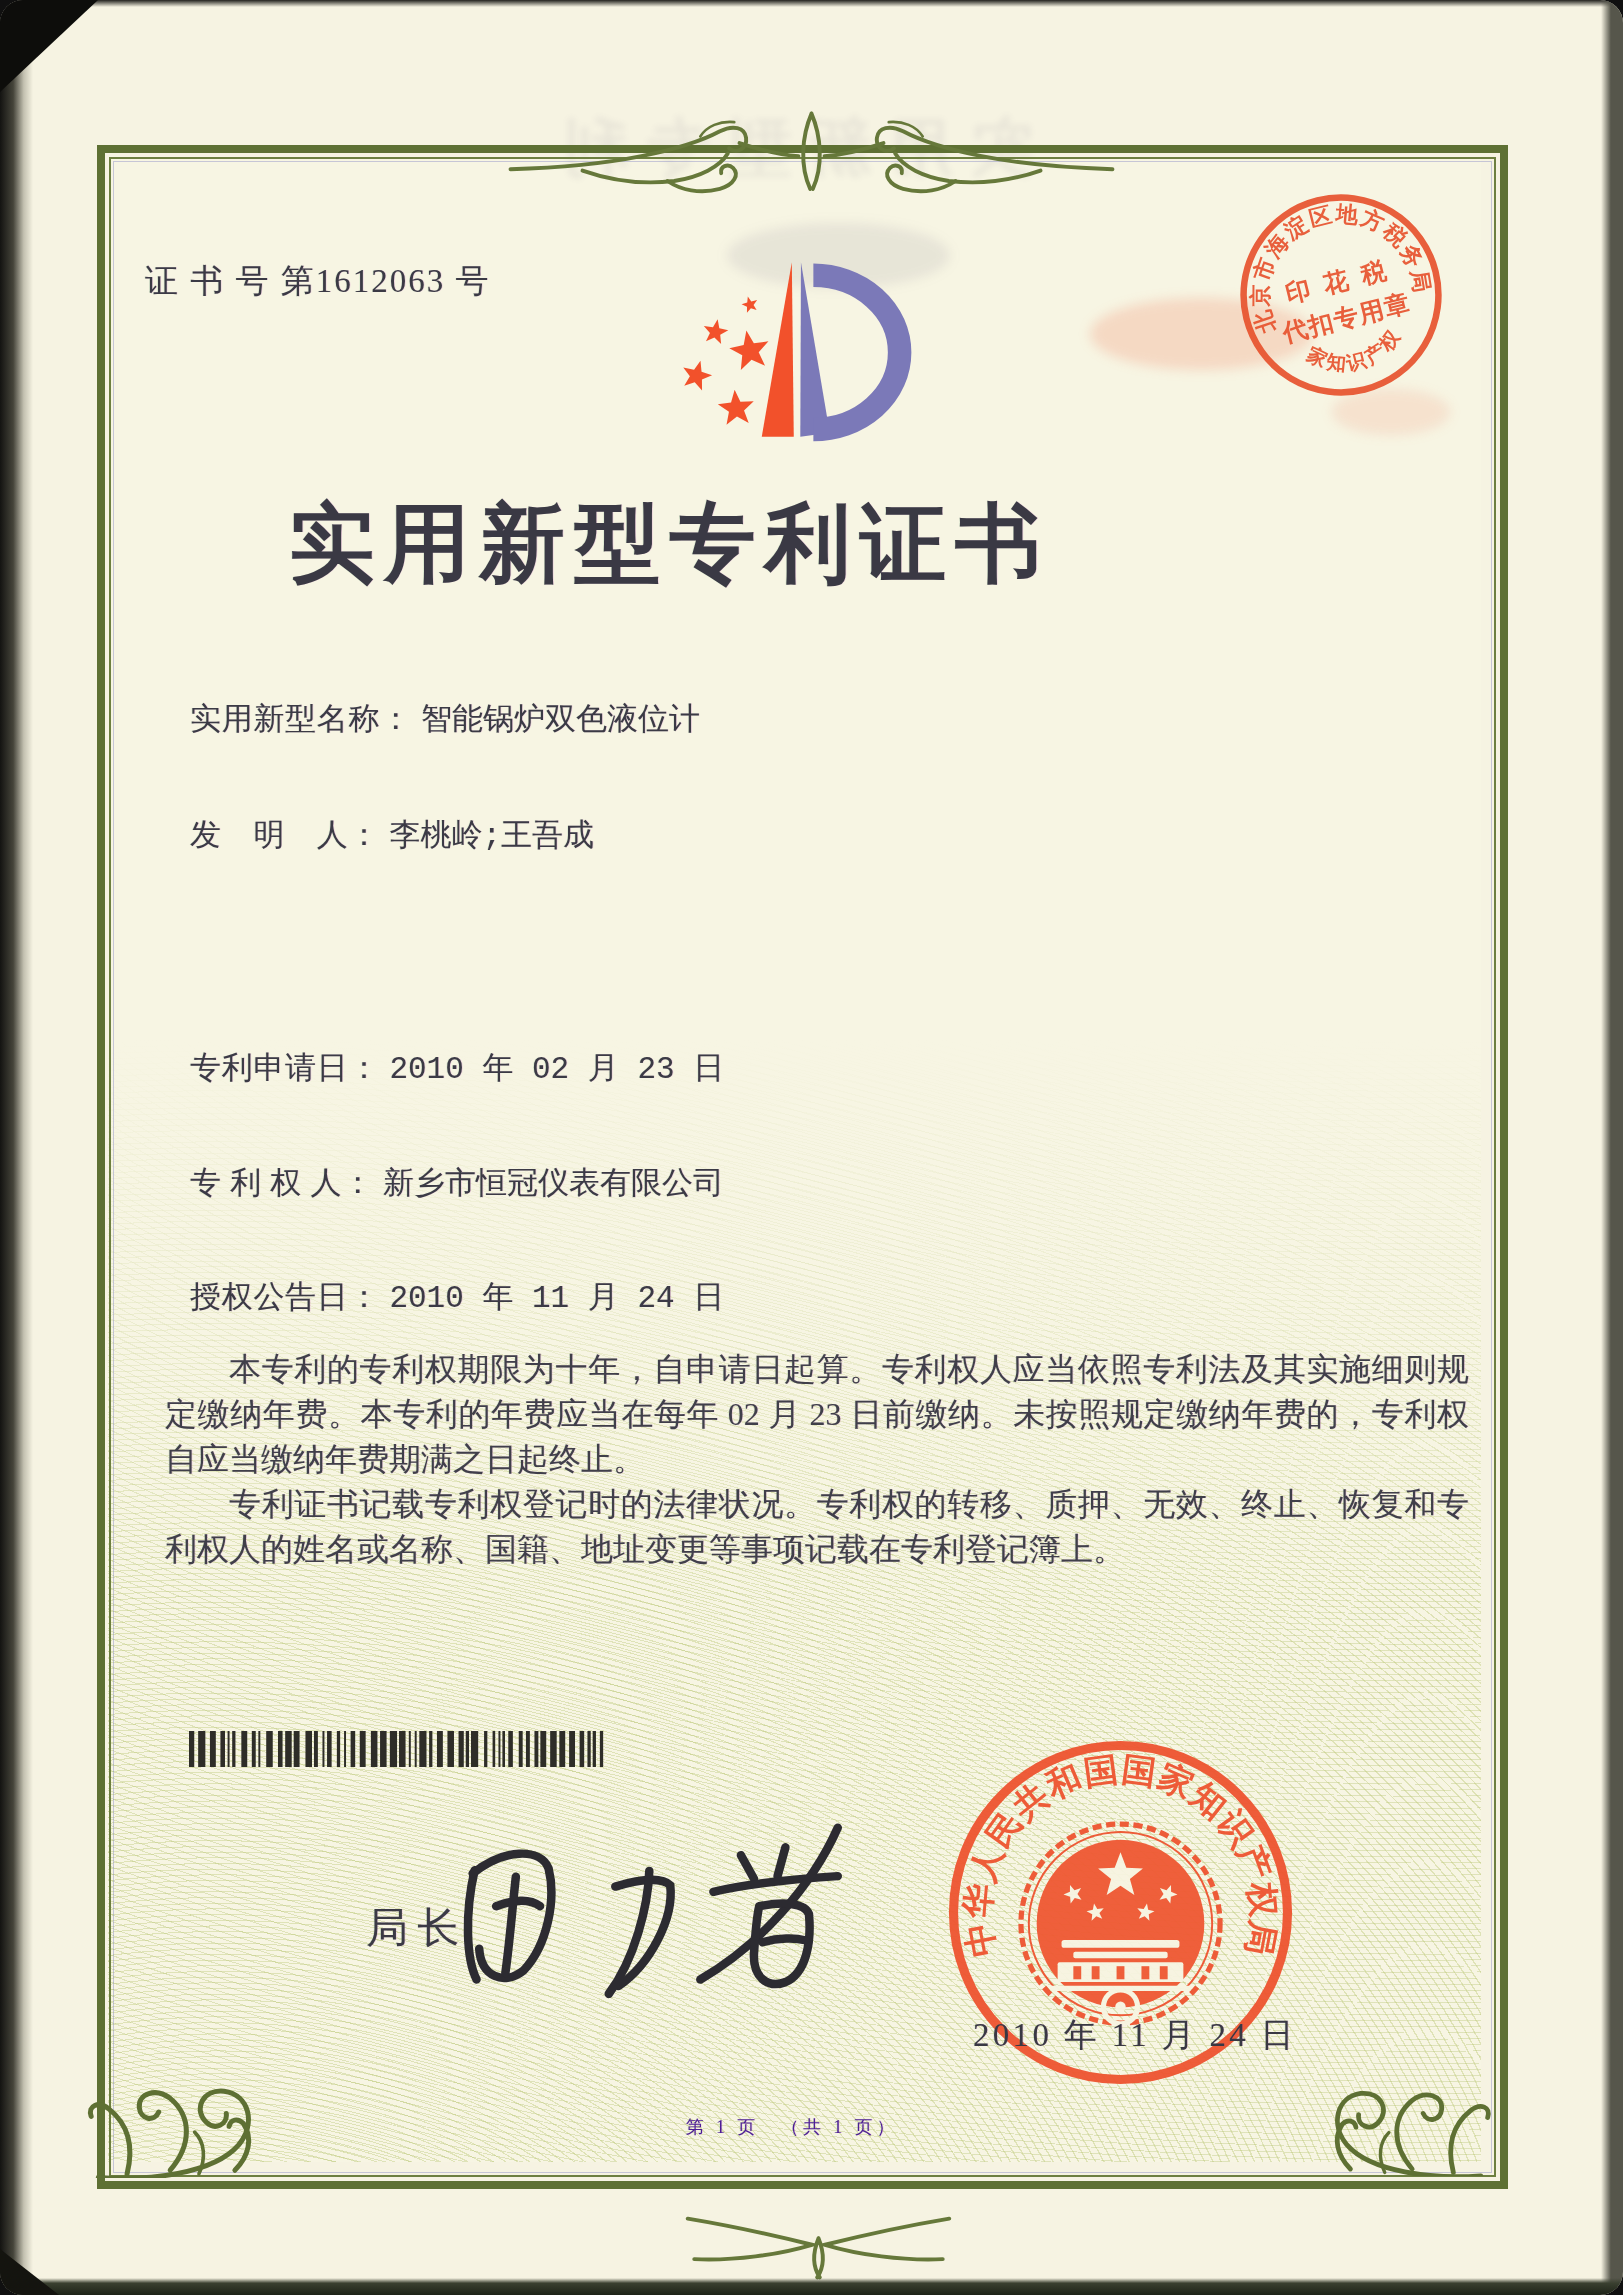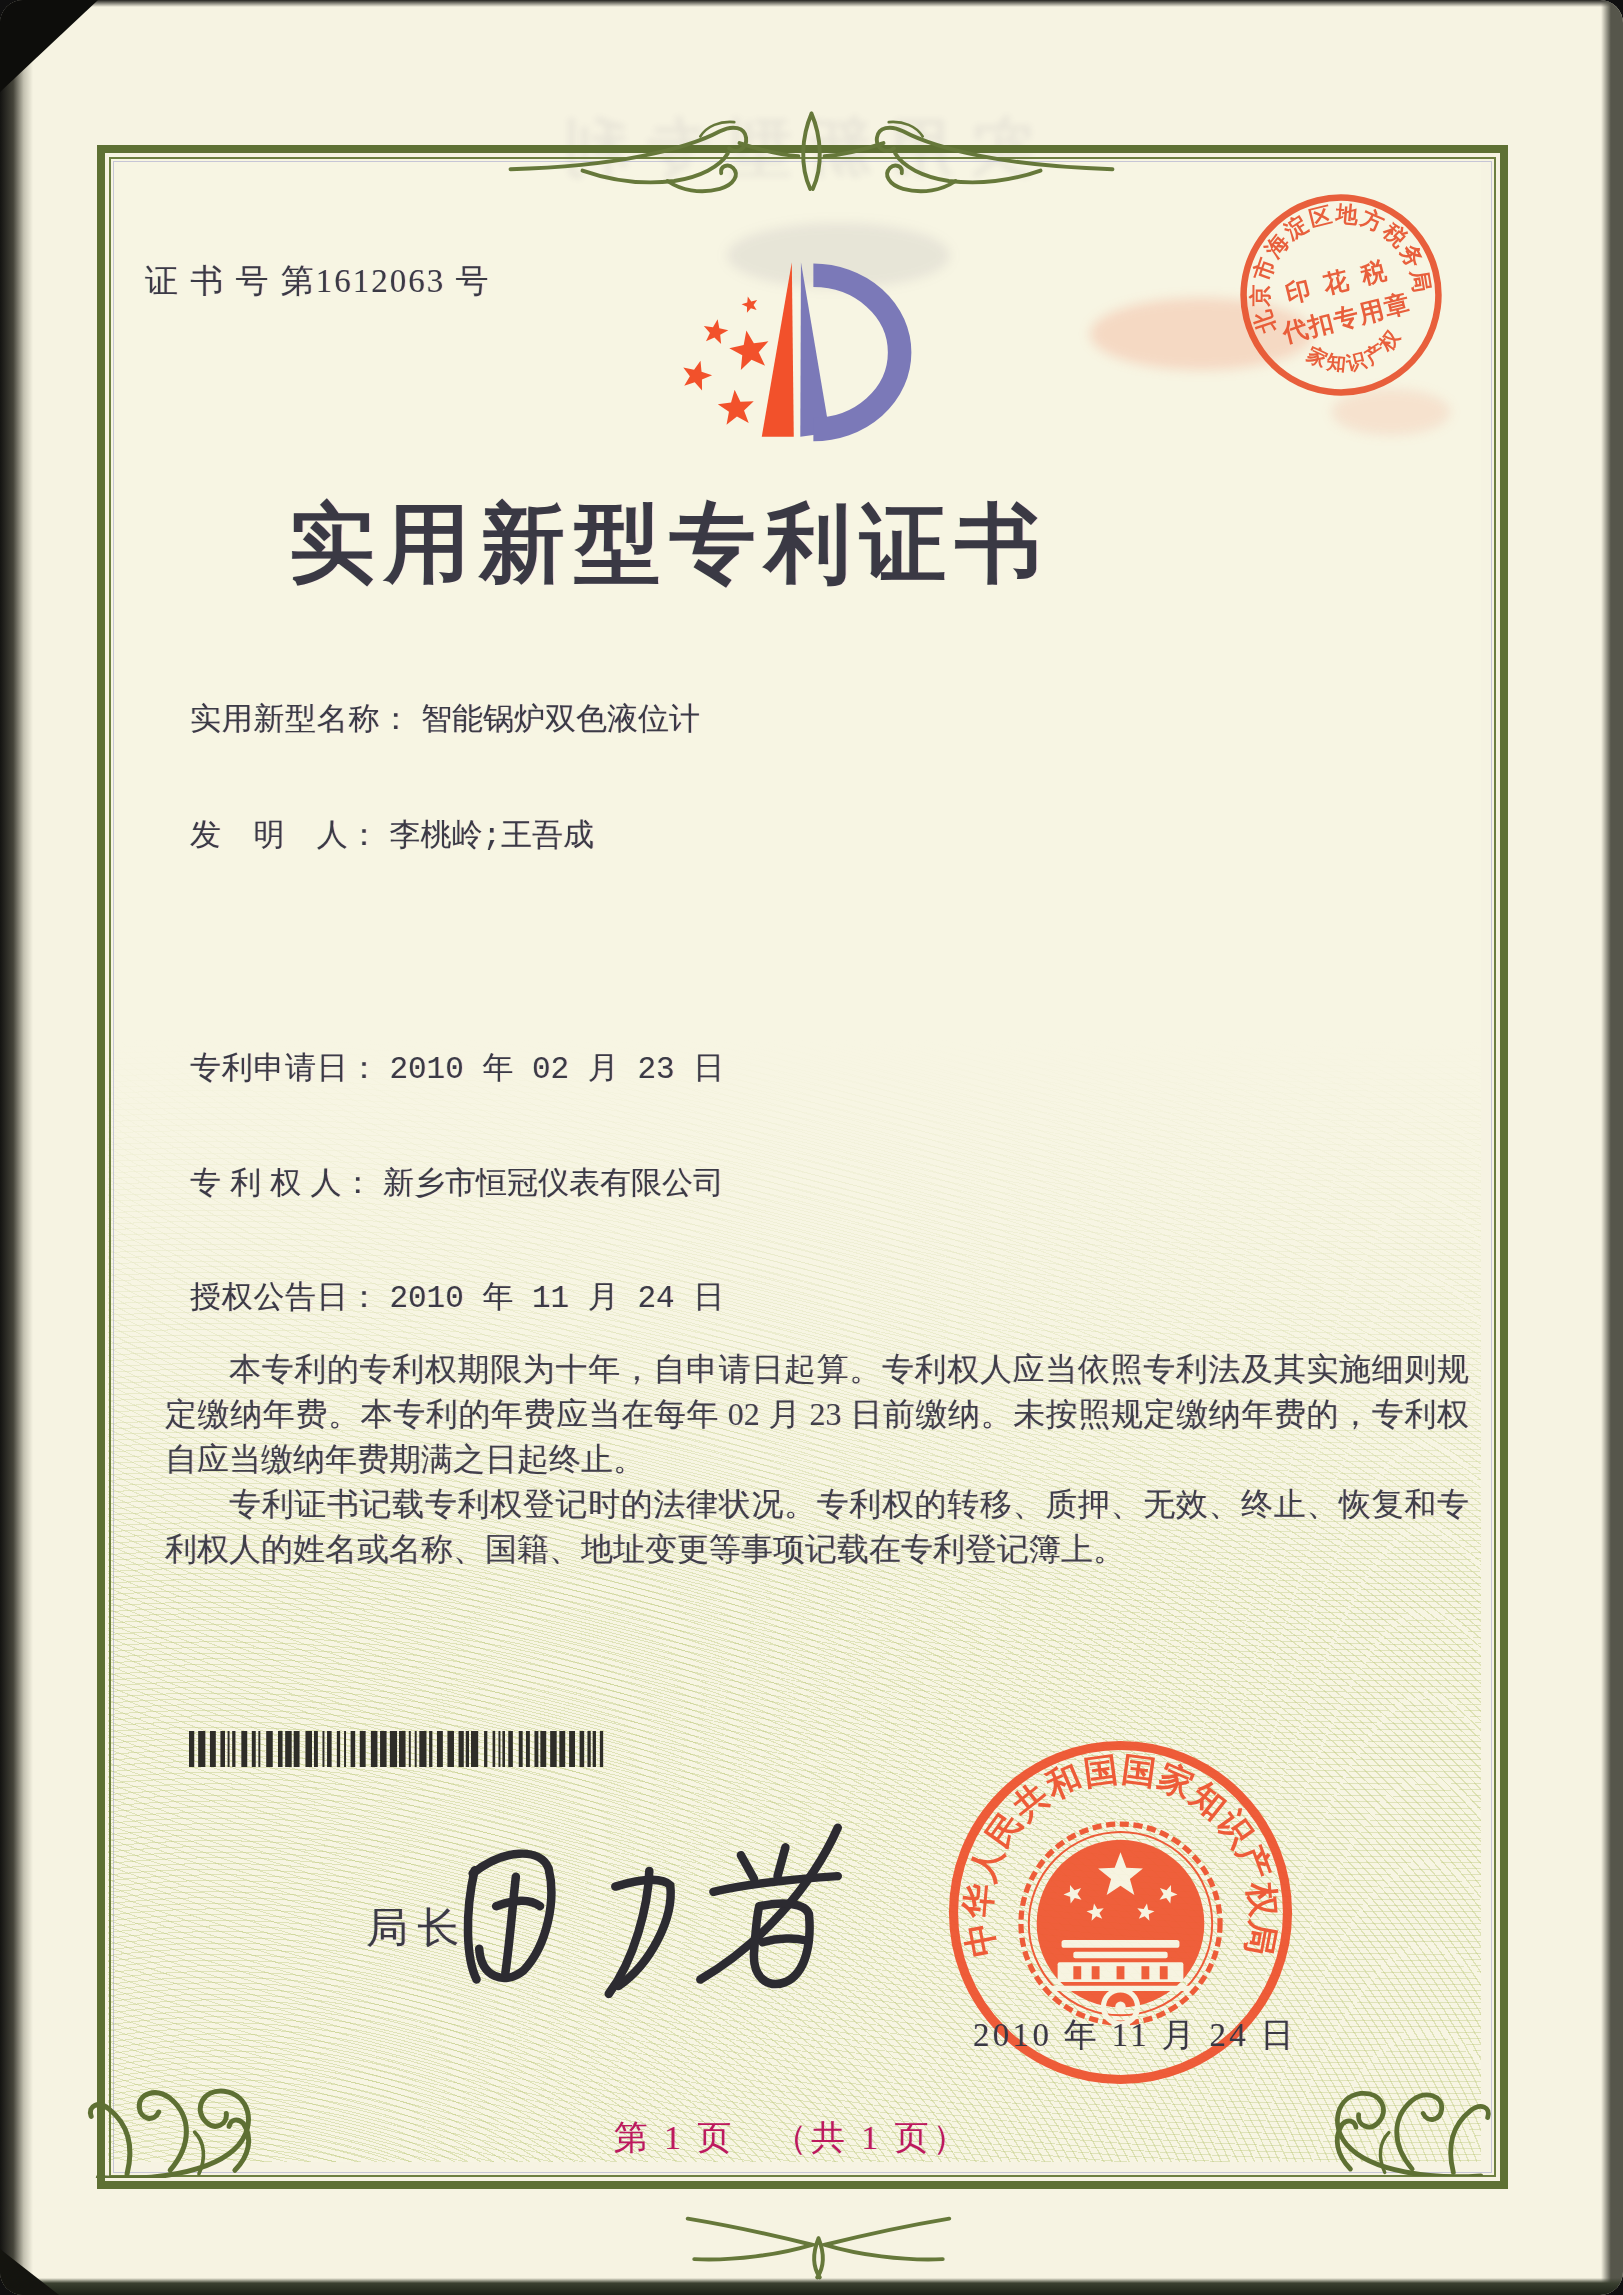--- a/index.html
+++ b/index.html
@@ -54,21 +54,21 @@
   .f0{top:698px}.f1{top:814px}.f2{top:930px}.f3{top:1047px}.f4{top:1162px}.f5{top:1276px}
   .body-text{position:absolute;left:165px;top:1347px;width:1304px;z-index:5;
     font-size:32px;line-height:45px;text-align:justify;color:#403f4a;}
   .body-text p{margin:0;text-indent:2em;}
   .barcode{position:absolute;left:189px;top:1731px;width:422px;height:36px;z-index:5;}
   .sig-label{position:absolute;left:336px;top:1900px;z-index:5;font-size:42px;letter-spacing:9.2px;margin-left:30px;}
   .signature{position:absolute;left:419px;top:1808px;width:458px;height:203px;z-index:5;}
   .seal{position:absolute;left:945px;top:1737px;width:351px;height:351px;z-index:4;opacity:.95;}
   .seal-date{position:absolute;left:973px;top:2013px;z-index:5;font-size:33px;letter-spacing:3.3px;color:#393843;}
   .footer{position:absolute;left:563px;top:2115px;width:458px;text-align:center;z-index:5;
-    font-size:34px;letter-spacing:3.9px;color:#be185d;}
+    font-size:18px;letter-spacing:3.9px;color:#4c1d95;}
   .vh{position:absolute;width:0.7px;height:0.7px;overflow:hidden;opacity:0;pointer-events:none;}
   svg text{font-family:"Liberation Serif","DejaVu Serif",serif;}
 </style>
 </head>
 <body>
 
 <div class="page">
 
   <svg width="0" height="0" style="position:absolute" aria-hidden="true">
     <defs>

